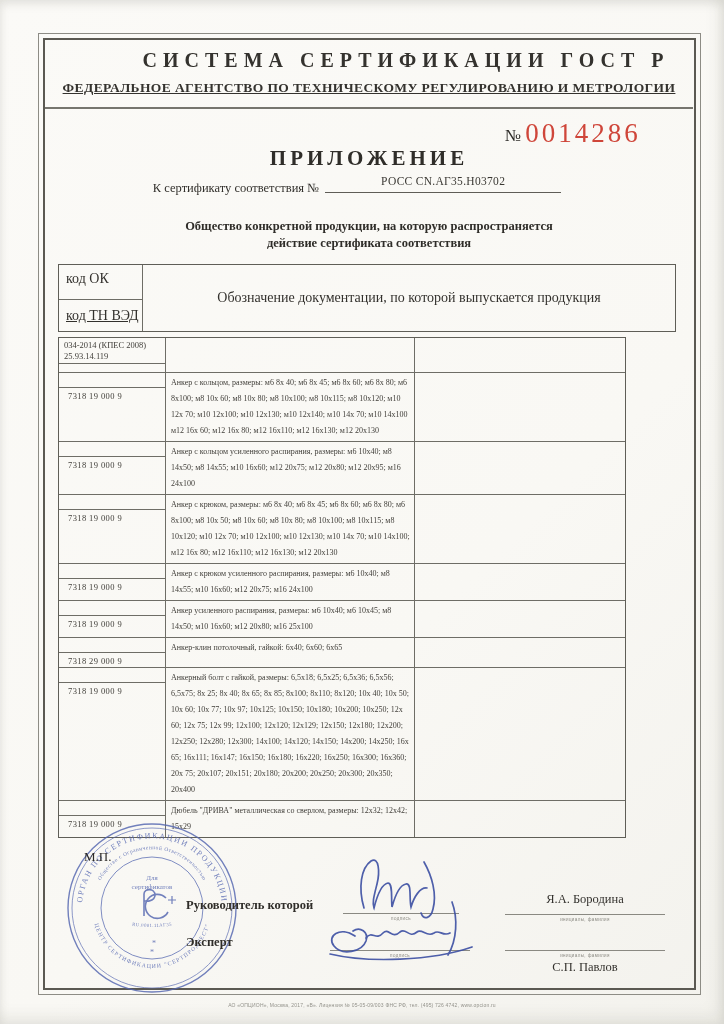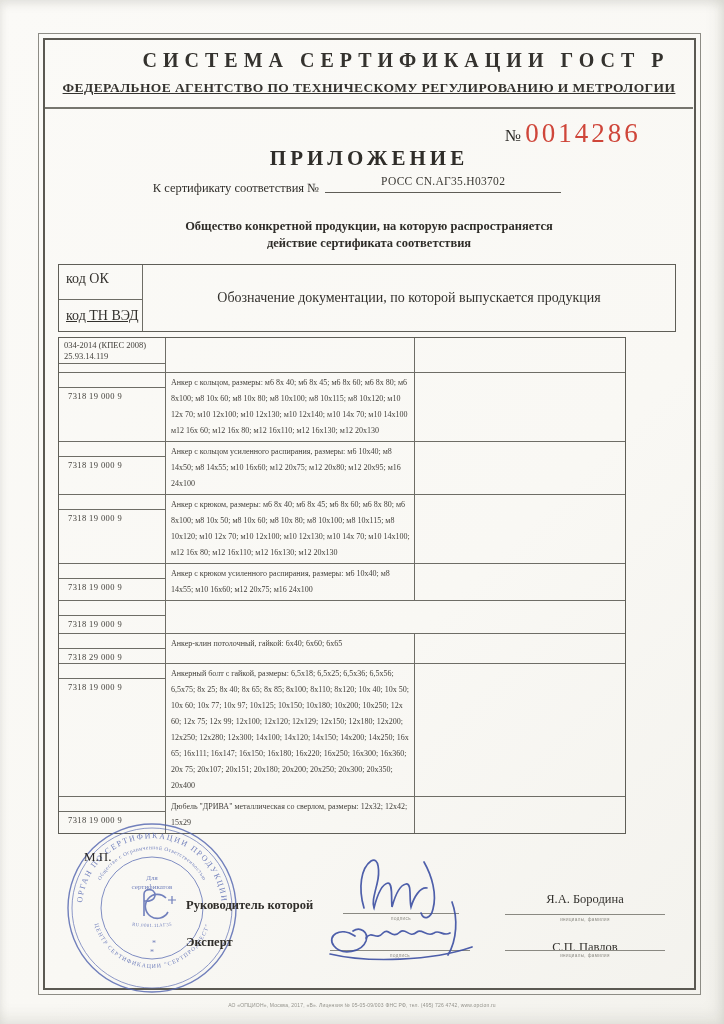--- a/index.html
+++ b/index.html
@@ -80,21 +80,21 @@
   .name-line-1 { left:505px; top:914px; width:160px; }
   .name-line-2 { left:505px; top:950px; width:160px; }
   .tiny-cap { position:absolute; font-family:"Liberation Sans",sans-serif; font-size:4.5px;
           letter-spacing:.4px; color:#8b8a83; text-align:center; }
   .cap-sig1 { left:343px; top:916px; width:116px; }
   .cap-sig2 { left:330px; top:953px; width:140px; }
   .cap-name1 { left:505px; top:917px; width:160px; }
   .cap-name2 { left:505px; top:953px; width:160px; }
   .name-1 { position:absolute; left:505px; top:892px; width:160px; text-align:center;
           font-size:12.5px; color:#34322e; }
-  .name-2 { position:absolute; left:505px; top:940px; width:160px; text-align:center;
+  .name-2 { position:absolute; left:505px; top:960px; width:160px; text-align:center;
           font-size:12.5px; color:#34322e; }
 
   .stamp-svg { position:absolute; left:62px; top:818px; width:180px; height:180px; opacity:.82; }
   .sig-svg { position:absolute; left:0; top:0; width:724px; height:1024px; pointer-events:none; }
 
   .print-footer { position:absolute; left:0; top:1002px; width:724px; text-align:center;
           font-family:"Liberation Sans",sans-serif; font-size:5px; letter-spacing:.2px; color:#93928b; }
 </style>
 </head>
 <body>
@@ -179,20 +179,21 @@
       </div>
       <div class="tc2">Анкер с крюком усиленного распирания, размеры: м6 10х40; м8 14х55; м10 16х60; м12 20х75; м16 24х100</div>
       <div class="tc3"></div>
     </div>
 
     <div class="trow">
       <div class="tc1">
         <div class="c1-spacer"></div>
         <div class="c1-code">7318 19 000 9</div>
       </div>
+      <div class="tc2">Анкер усиленного распирания, размеры: м6 10х40; м6 10х45; м8 14х50; м10 16х60; м12 20х80; м16 25х100</div>
       <div class="tc3"></div>
     </div>
 
     <div class="trow">
       <div class="tc1">
         <div class="c1-spacer"></div>
         <div class="c1-code">7318 29 000 9</div>
       </div>
       <div class="tc2">Анкер-клин потолочный, гайкой: 6х40; 6х60; 6х65</div>
       <div class="tc3"></div>

